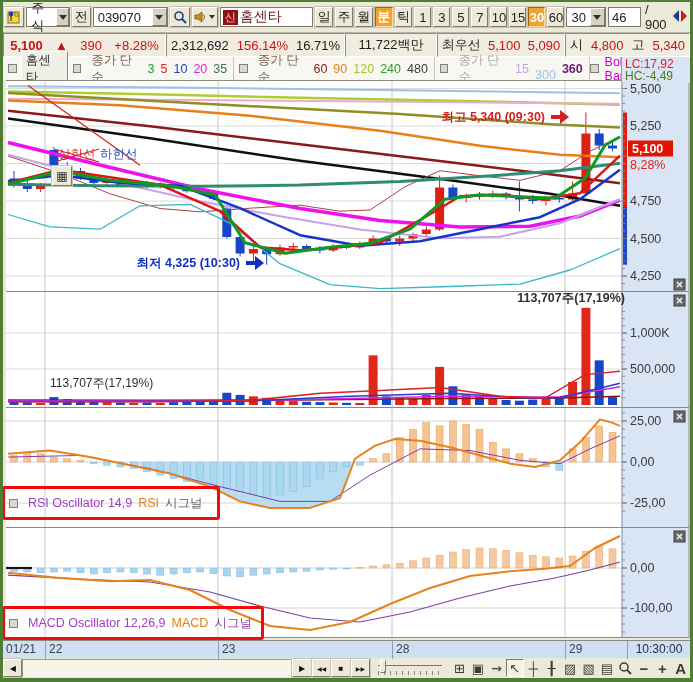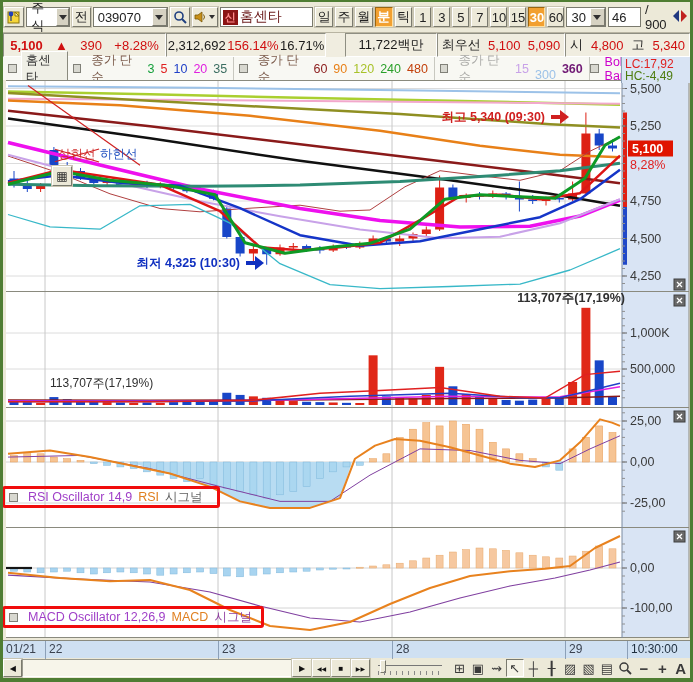--- a/index.html
+++ b/index.html
@@ -44,30 +44,30 @@
   #chart-svg{position:absolute;left:0;top:0;}
   #chart-svg text{font-family:"Liberation Sans","DejaVu Sans",sans-serif;}
   .overlay{position:absolute;z-index:5;margin-left:44px;}
   #limit-up{left:14px;top:66px;color:#D03030;font-size:12.5px;}
   #limit-up .x1,#limit-up .x2{content:"";position:absolute;left:-4px;right:-4px;top:50%;border-top:1.5px solid #D02020;}
   #limit-up .x1{transform:rotate(16deg);} #limit-up .x2{transform:rotate(-16deg);}
   #limit-down{left:56px;top:66px;color:#2050C0;font-size:12.5px;}
   #grid-tool{left:8px;top:86px;width:20px;height:20px;font-size:12px;color:#333;}
   #vol-legend{left:6px;top:294px;font-size:12.5px;color:#404040;}
   #vol-legend .line2{font-size:12px;color:#303030;margin-top:1px;}
-  .red-box{position:absolute;border:3px solid #F00C0C;border-radius:3px;height:22px;box-sizing:border-box;display:flex;align-items:center;gap:6px;padding:0 4px;z-index:5;font-size:12.5px;}
+  .red-box{position:absolute;border:3px solid #F00C0C;border-radius:3px;height:34px;box-sizing:border-box;display:flex;align-items:center;gap:6px;padding:0 4px;z-index:5;font-size:12.5px;}
   #rsi-legend{left:2px;top:406px;width:218px;}
   #macd-legend{left:2px;top:526px;width:262px;}
   .violet{color:#A040C8;} .orange{color:#E08020;} .gray{color:#606060;} .purp{color:#9040A0;}
 
   
   #xaxis{position:absolute;left:3px;top:640px;width:687px;height:18px;background:#CFE0F2;border-top:1px solid #8A8A7E;box-sizing:border-box;}
   .xcell{position:absolute;top:0;height:18px;border-left:1px solid #8CA0B8;box-sizing:border-box;font-size:12px;color:#3A4250;padding:1px 0 0 3px;}
   .xcell.first{border-left:none;}
-  .xcell.time{text-align:left;padding-right:3px;color:#203040;}
+  .xcell.time{text-align:center;padding-right:3px;color:#203040;}
 
   
   #bottombar{position:absolute;left:3px;top:658px;width:687px;height:20px;display:flex;align-items:center;font-size:10px;}
   .sb-btn{width:20px;height:18px;font-size:8px;color:#111;}
   #sb-track{width:278px;height:18px;background:#F7F5EA;border:1px solid;border-color:#9A9A8E #FFF #FFF #9A9A8E;box-sizing:border-box;}
   #zoom-slider{position:relative;width:66px;height:18px;margin:0 8px;}
   #zoom-slider .track{position:absolute;left:0;right:0;top:6px;border-top:1px solid #777;}
   #zoom-slider .thumb{position:absolute;left:2px;top:1px;width:4px;height:11px;background:#ECE9D8;border:1px solid;border-color:#FFF #7A7A6E #7A7A6E #FFF;}
   #zoom-slider .ticks{position:absolute;left:0;right:0;top:12px;height:4px;background:repeating-linear-gradient(90deg,#888 0 1px,transparent 1px 6px);}
   .tool-btn{width:19px;height:18px;background:transparent;border:none;font-size:13px;color:#3A3A3A;display:flex;align-items:center;justify-content:center;}
@@ -181,21 +181,21 @@
     </div>
   </div>
 
   <div id="inforow">
     <div class="qcell" style="left:0;width:163px">
       <span class="red" style="font-weight:bold">5,100</span>
       <span class="red">▲</span>
       <span class="red">390</span>
       <span class="red">+8.28%</span>
     </div>
-    <div class="qcell" style="left:163px;width:160px">
+    <div class="qcell" style="left:163px;width:179px">
       <span class="blk">2,312,692</span>
       <span class="red">156.14%</span>
       <span class="blk">16.71%</span>
     </div>
     <div class="qcell" style="left:342px;width:92px">
       <span class="blk">11,722백만</span>
     </div>
     <div class="qcell" style="left:434px;width:128px">
       <span class="blk">최우선</span>
       <span class="red">5,100</span>
@@ -221,21 +221,21 @@
       <span style="color: rgb(224, 32, 224);">20</span>
       <span style="color: rgb(60, 110, 98);">35</span>
     </span>
     <span class="lg-group">
       <span class="bullet"></span>
       <span class="lg-label">종가 단순</span>
       <span style="color: rgb(138, 26, 26);">60</span>
       <span style="color: rgb(232, 128, 24);">90</span>
       <span style="color: rgb(168, 194, 42);">120</span>
       <span style="color: rgb(42, 160, 42);">240</span>
-      <span style="color: #c2410c;">480</span>
+      <span style="color: #404040;">480</span>
     </span>
     <span class="lg-group">
       <span class="bullet"></span>
       <span class="lg-label faded">종가 단순</span>
       <span style="color: rgb(200, 162, 232);">15</span>
       <span style="color: rgb(156, 194, 232); margin-top: 12px;">300</span>
       <span style="color: #701a75; font-weight: bold;">360</span>
     </span>
     <span class="lg-group" style="border-right:none">
       <span class="b" style="display:inline-block;width:7px;height:7px;background:#D8D8D0;border:1px solid #808078"></span>

